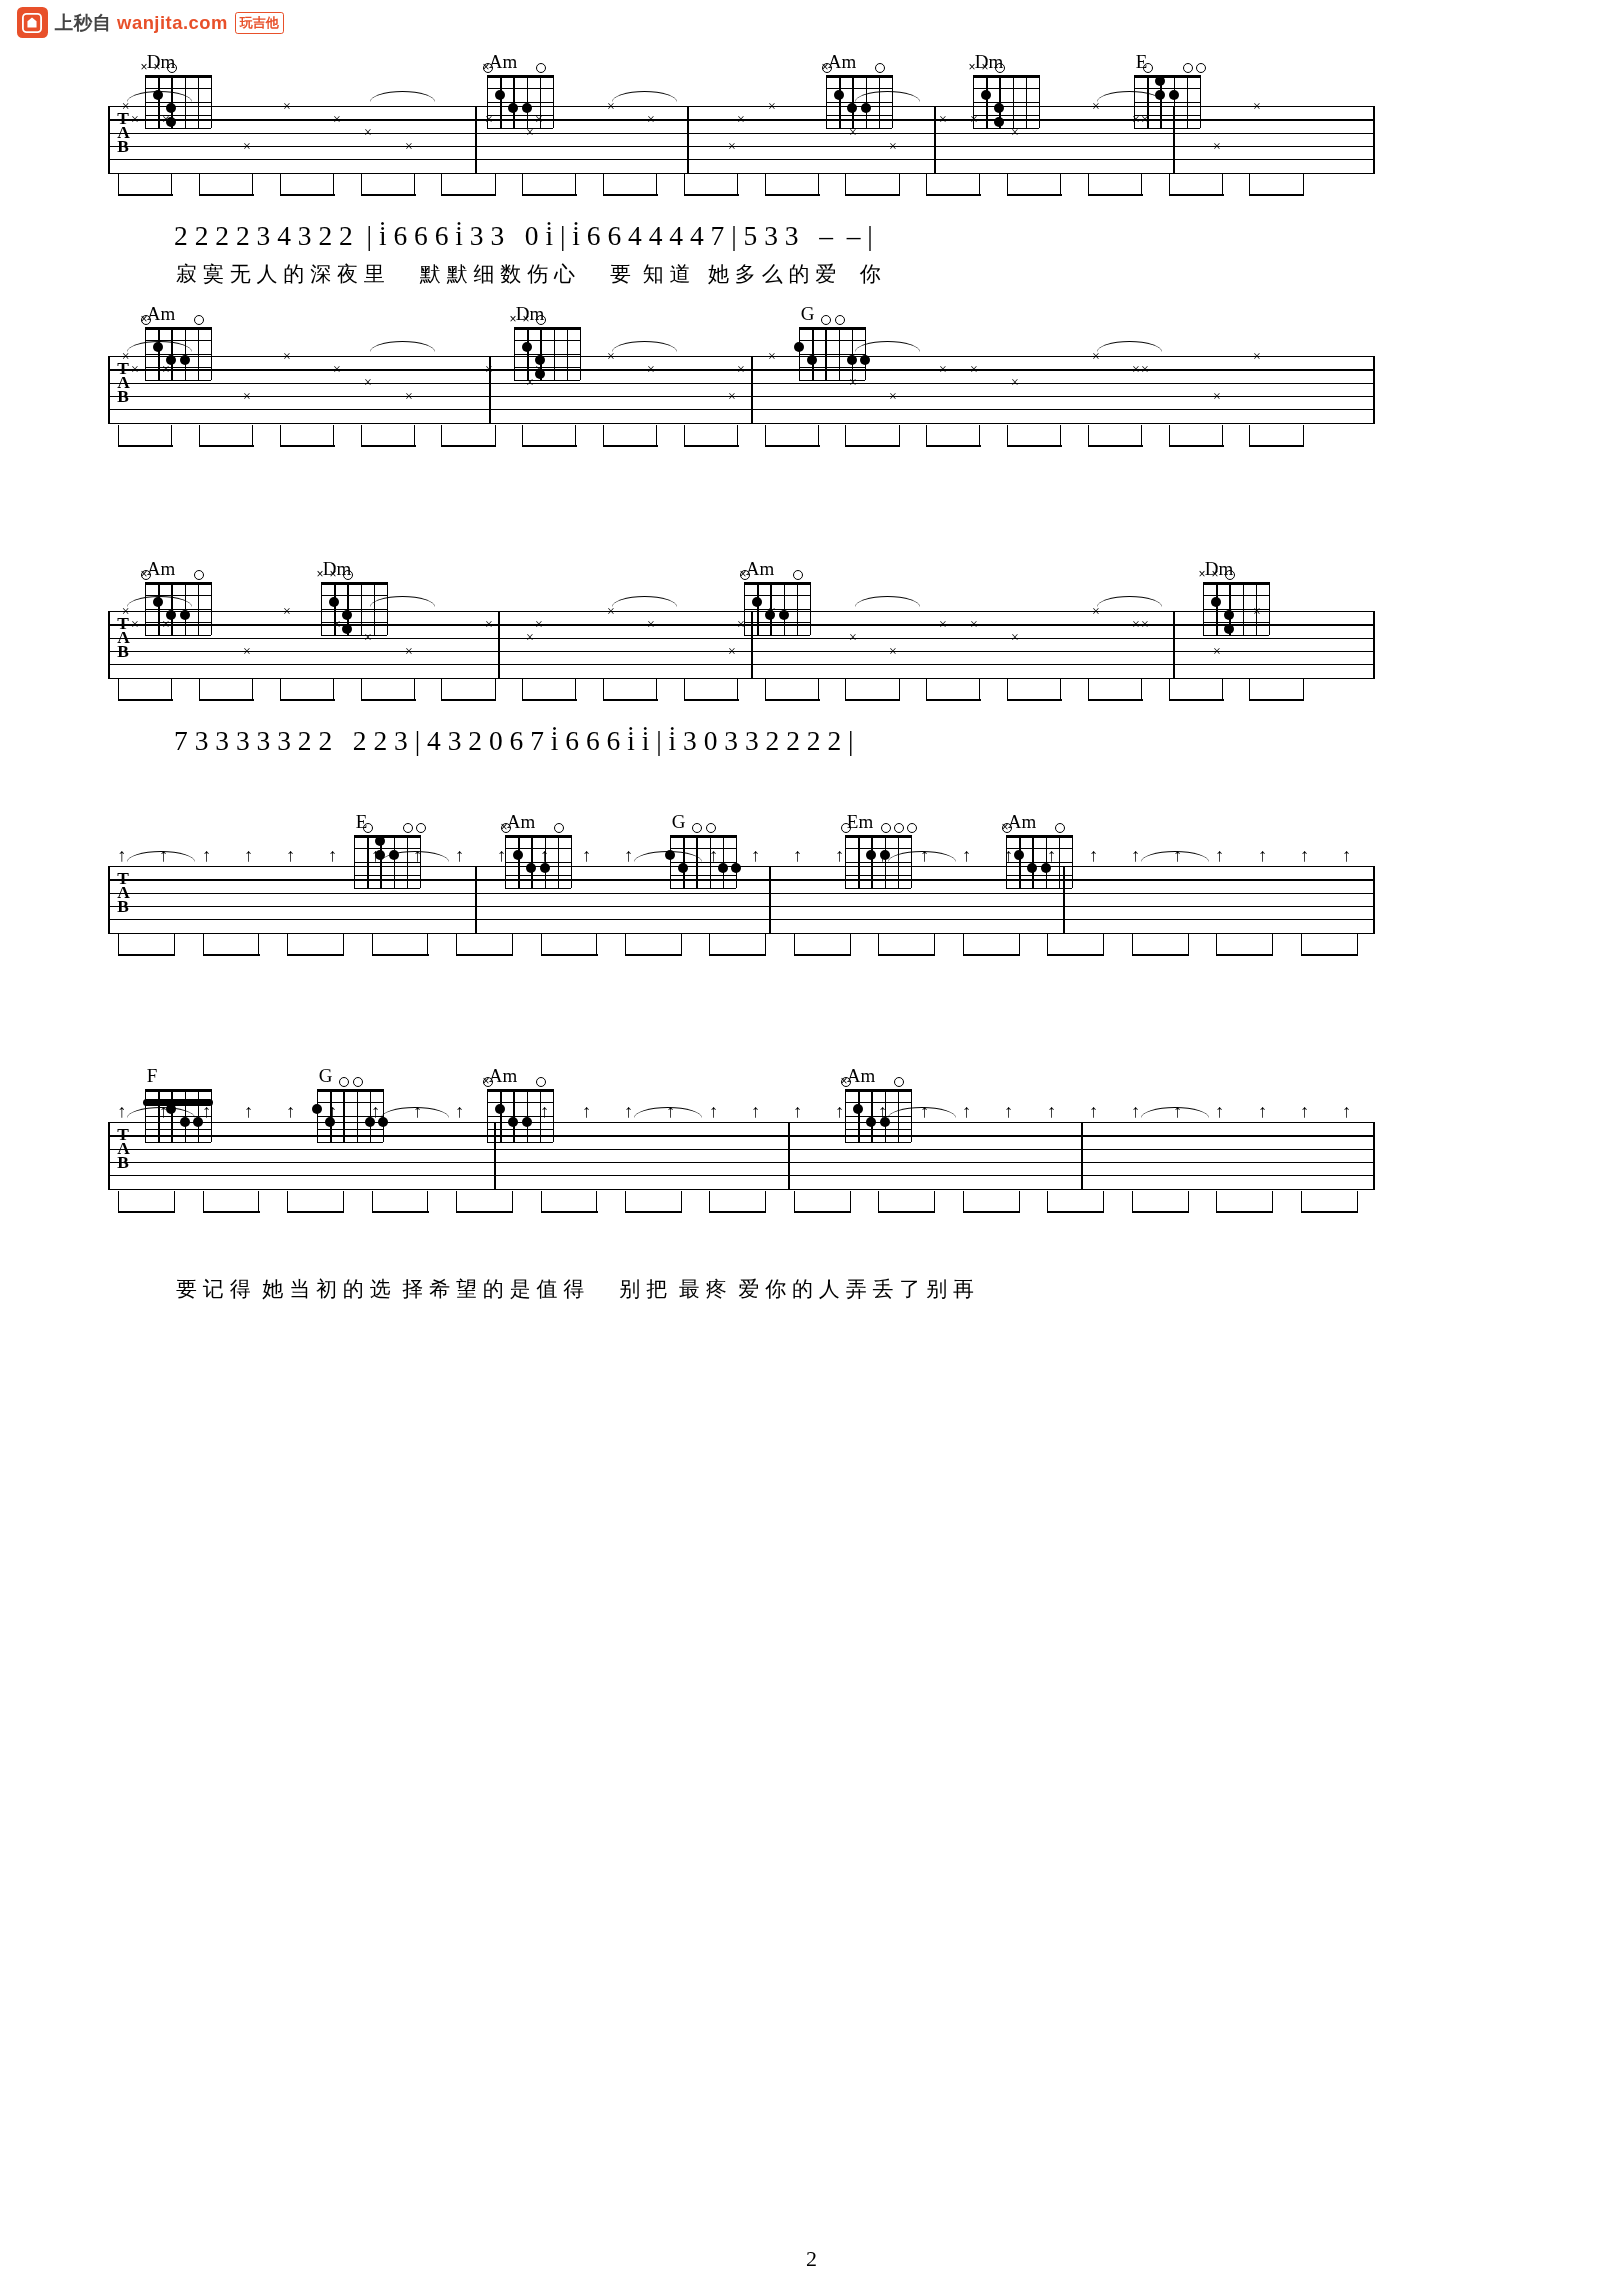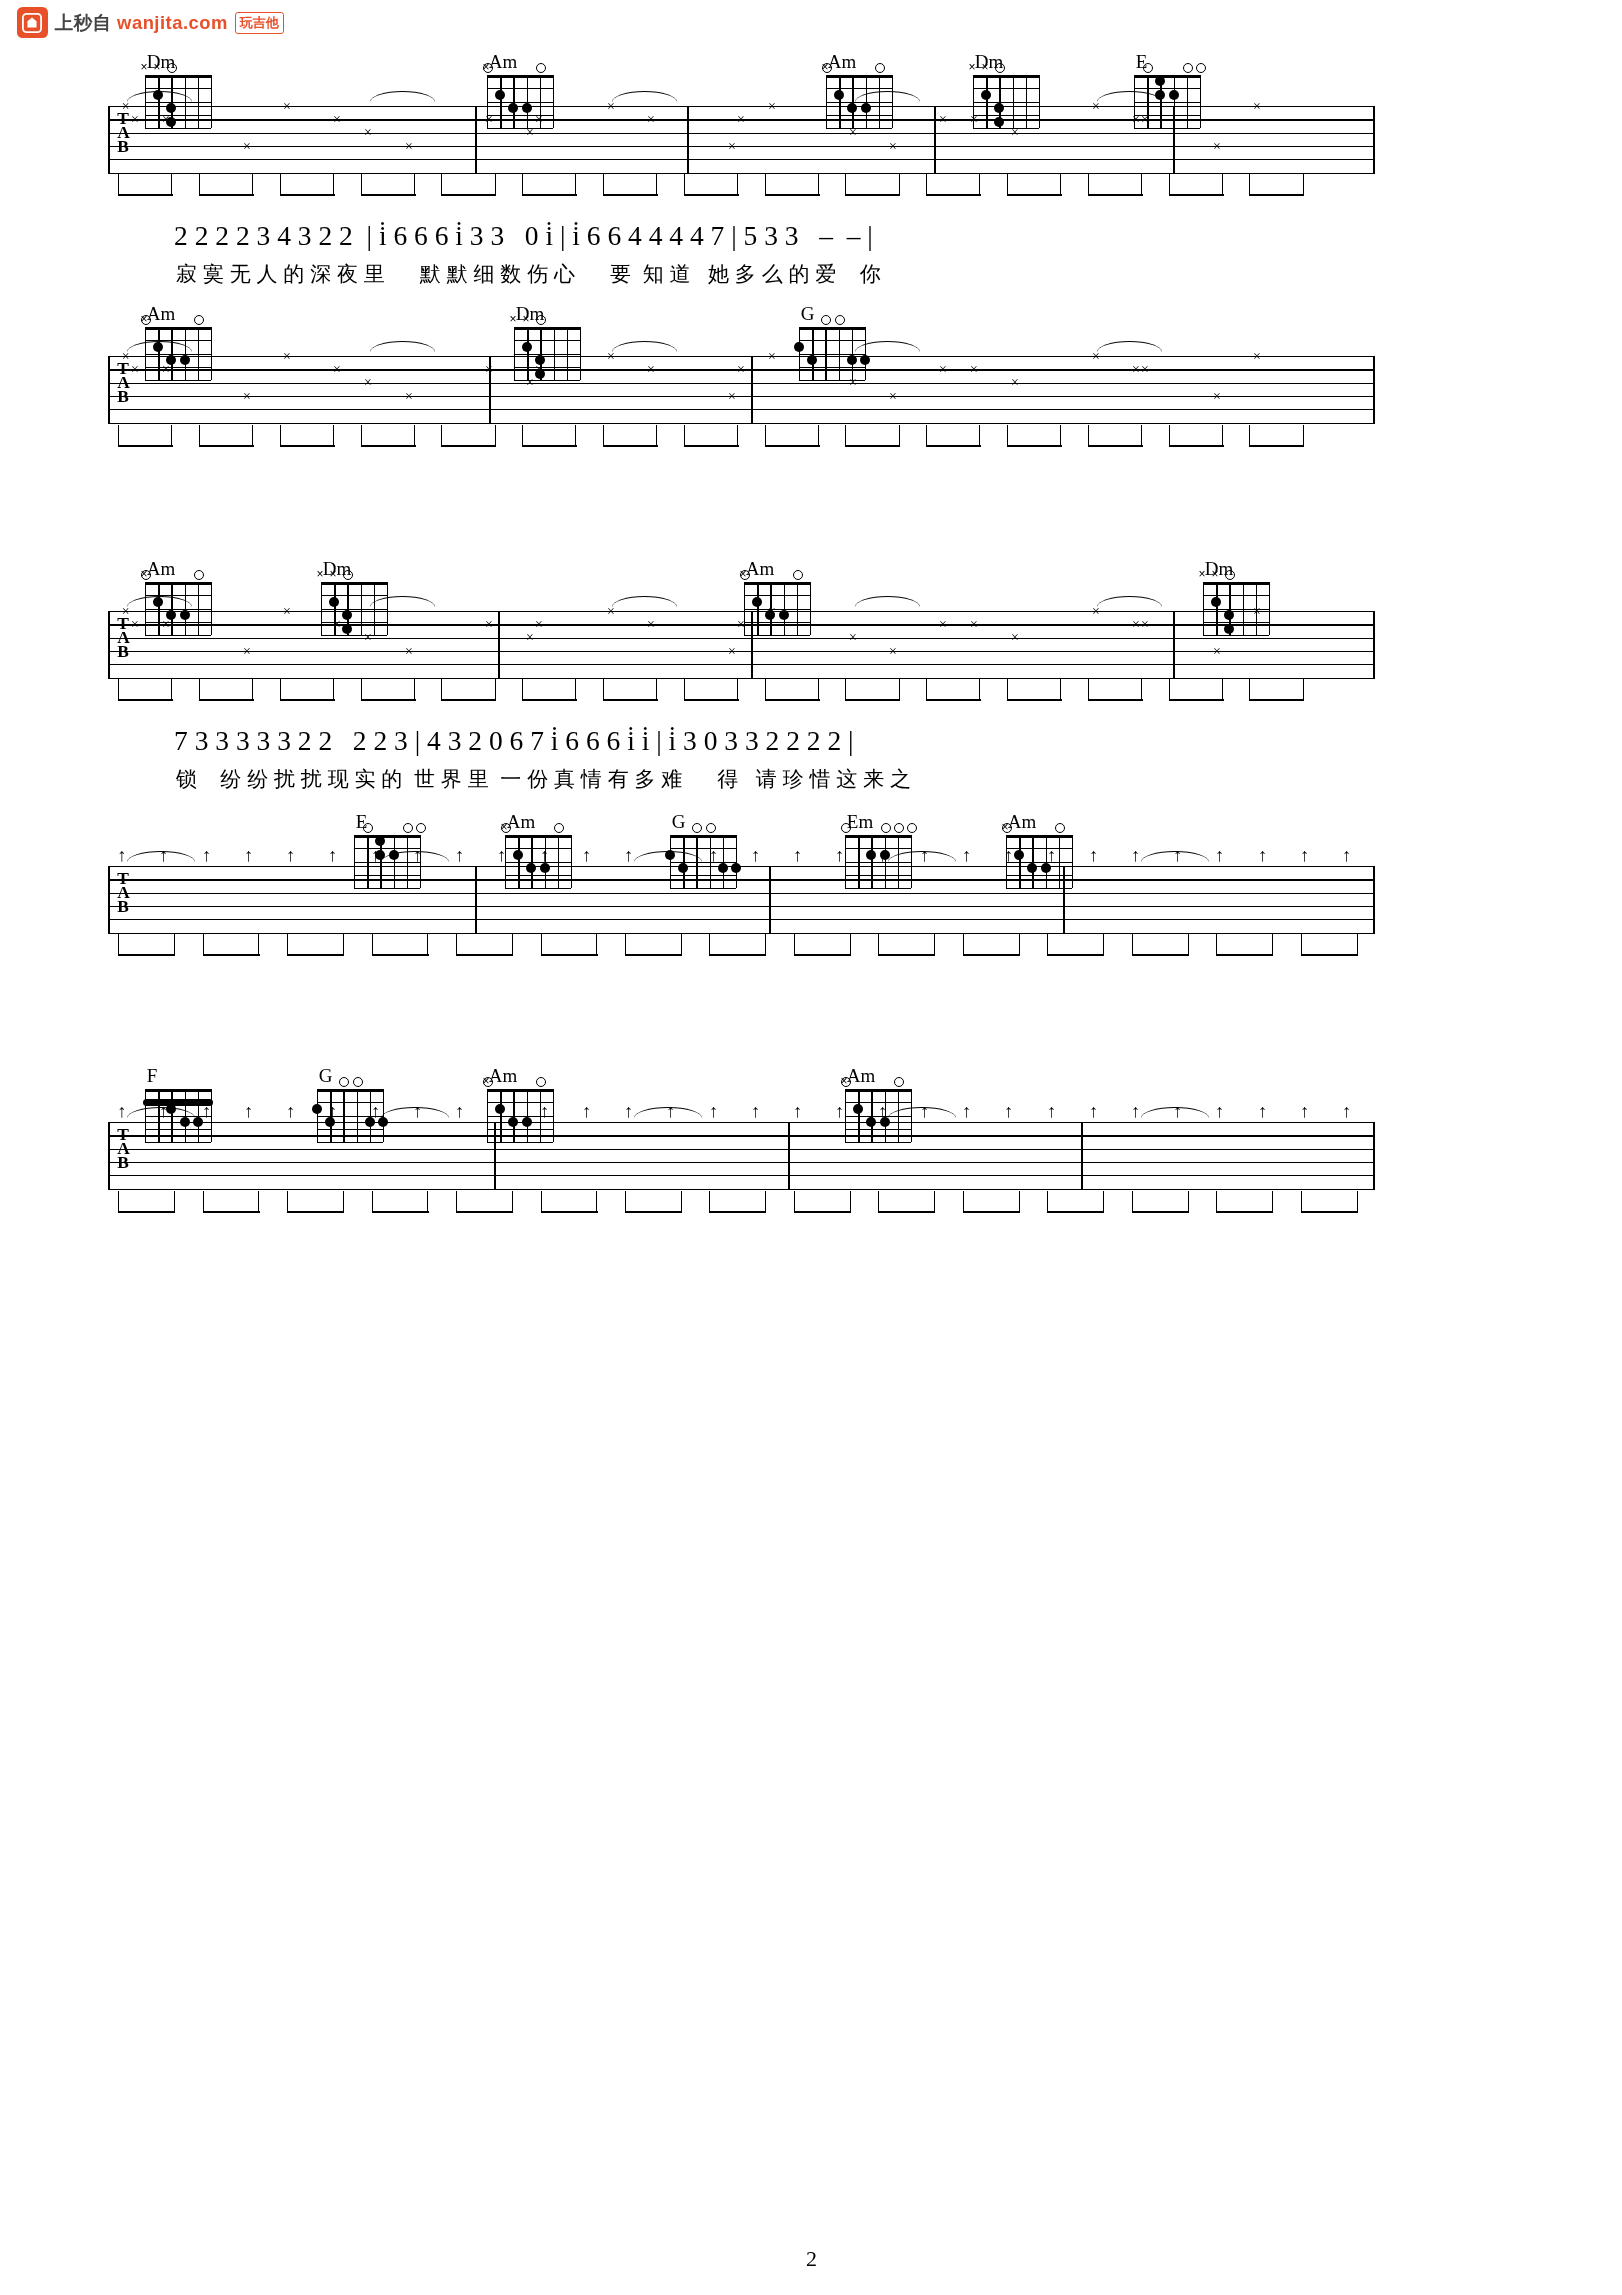--- a/index.html
+++ b/index.html
@@ -602,21 +602,20 @@
       <div class="stem" style="left:980px;top:0;height:22px"></div>
       <div class="stem" style="left:1033px;top:0;height:22px"></div>
       <div class="beam" style="left:1061px;top:20px;width:55px"></div>
       <div class="stem" style="left:1061px;top:0;height:22px"></div>
       <div class="stem" style="left:1114px;top:0;height:22px"></div>
       <div class="beam" style="left:1141px;top:20px;width:55px"></div>
       <div class="stem" style="left:1141px;top:0;height:22px"></div>
       <div class="stem" style="left:1195px;top:0;height:22px"></div>
     </div>
     <div class="notes" style="left:174px;top:725px">7 3 3 3 3 3 2 2   2 2 3 | 4 3 2 0 6 7 i̇ 6 6 6 i̇ i̇ | i̇ 3 0 3 3 2 2 2 2 |</div>
-    <div class="lyrics" style="left:176px;top:765px">锁    纷 纷 扰 扰 现 实 的  世 界 里  一 份 真 情 有 多 难      得   请 珍 惜 这 来 之</div>
     <div class="chordbox" style="left:354px;top:811px">
       <div class="chordname">E</div>
       <div class="grid">
         <div class="nut"></div>
         <div class="vline" style="left:0px"></div>
         <div class="vline" style="left:13.2px"></div>
         <div class="vline" style="left:26.4px"></div>
         <div class="vline" style="left:40px"></div>
         <div class="vline" style="left:53px"></div>
         <div class="vline" style="left:66px"></div>
@@ -995,16 +994,17 @@
       <div class="beam" style="left:1024px;top:20px;width:57px"></div>
       <div class="stem" style="left:1024px;top:0;height:22px"></div>
       <div class="stem" style="left:1080px;top:0;height:22px"></div>
       <div class="beam" style="left:1108px;top:20px;width:57px"></div>
       <div class="stem" style="left:1108px;top:0;height:22px"></div>
       <div class="stem" style="left:1164px;top:0;height:22px"></div>
       <div class="beam" style="left:1193px;top:20px;width:57px"></div>
       <div class="stem" style="left:1193px;top:0;height:22px"></div>
       <div class="stem" style="left:1249px;top:0;height:22px"></div>
     </div>
+    <div class="lyrics" style="left:176px;top:1275px">要 记 得  她 当 初 的 选  择 希 望 的 是 值 得      别 把  最 疼  爱 你 的 人 弄 丢 了 别 再</div>
   </div>
 
 <div class="pagenum">2</div>
 
 
 </body></html>

